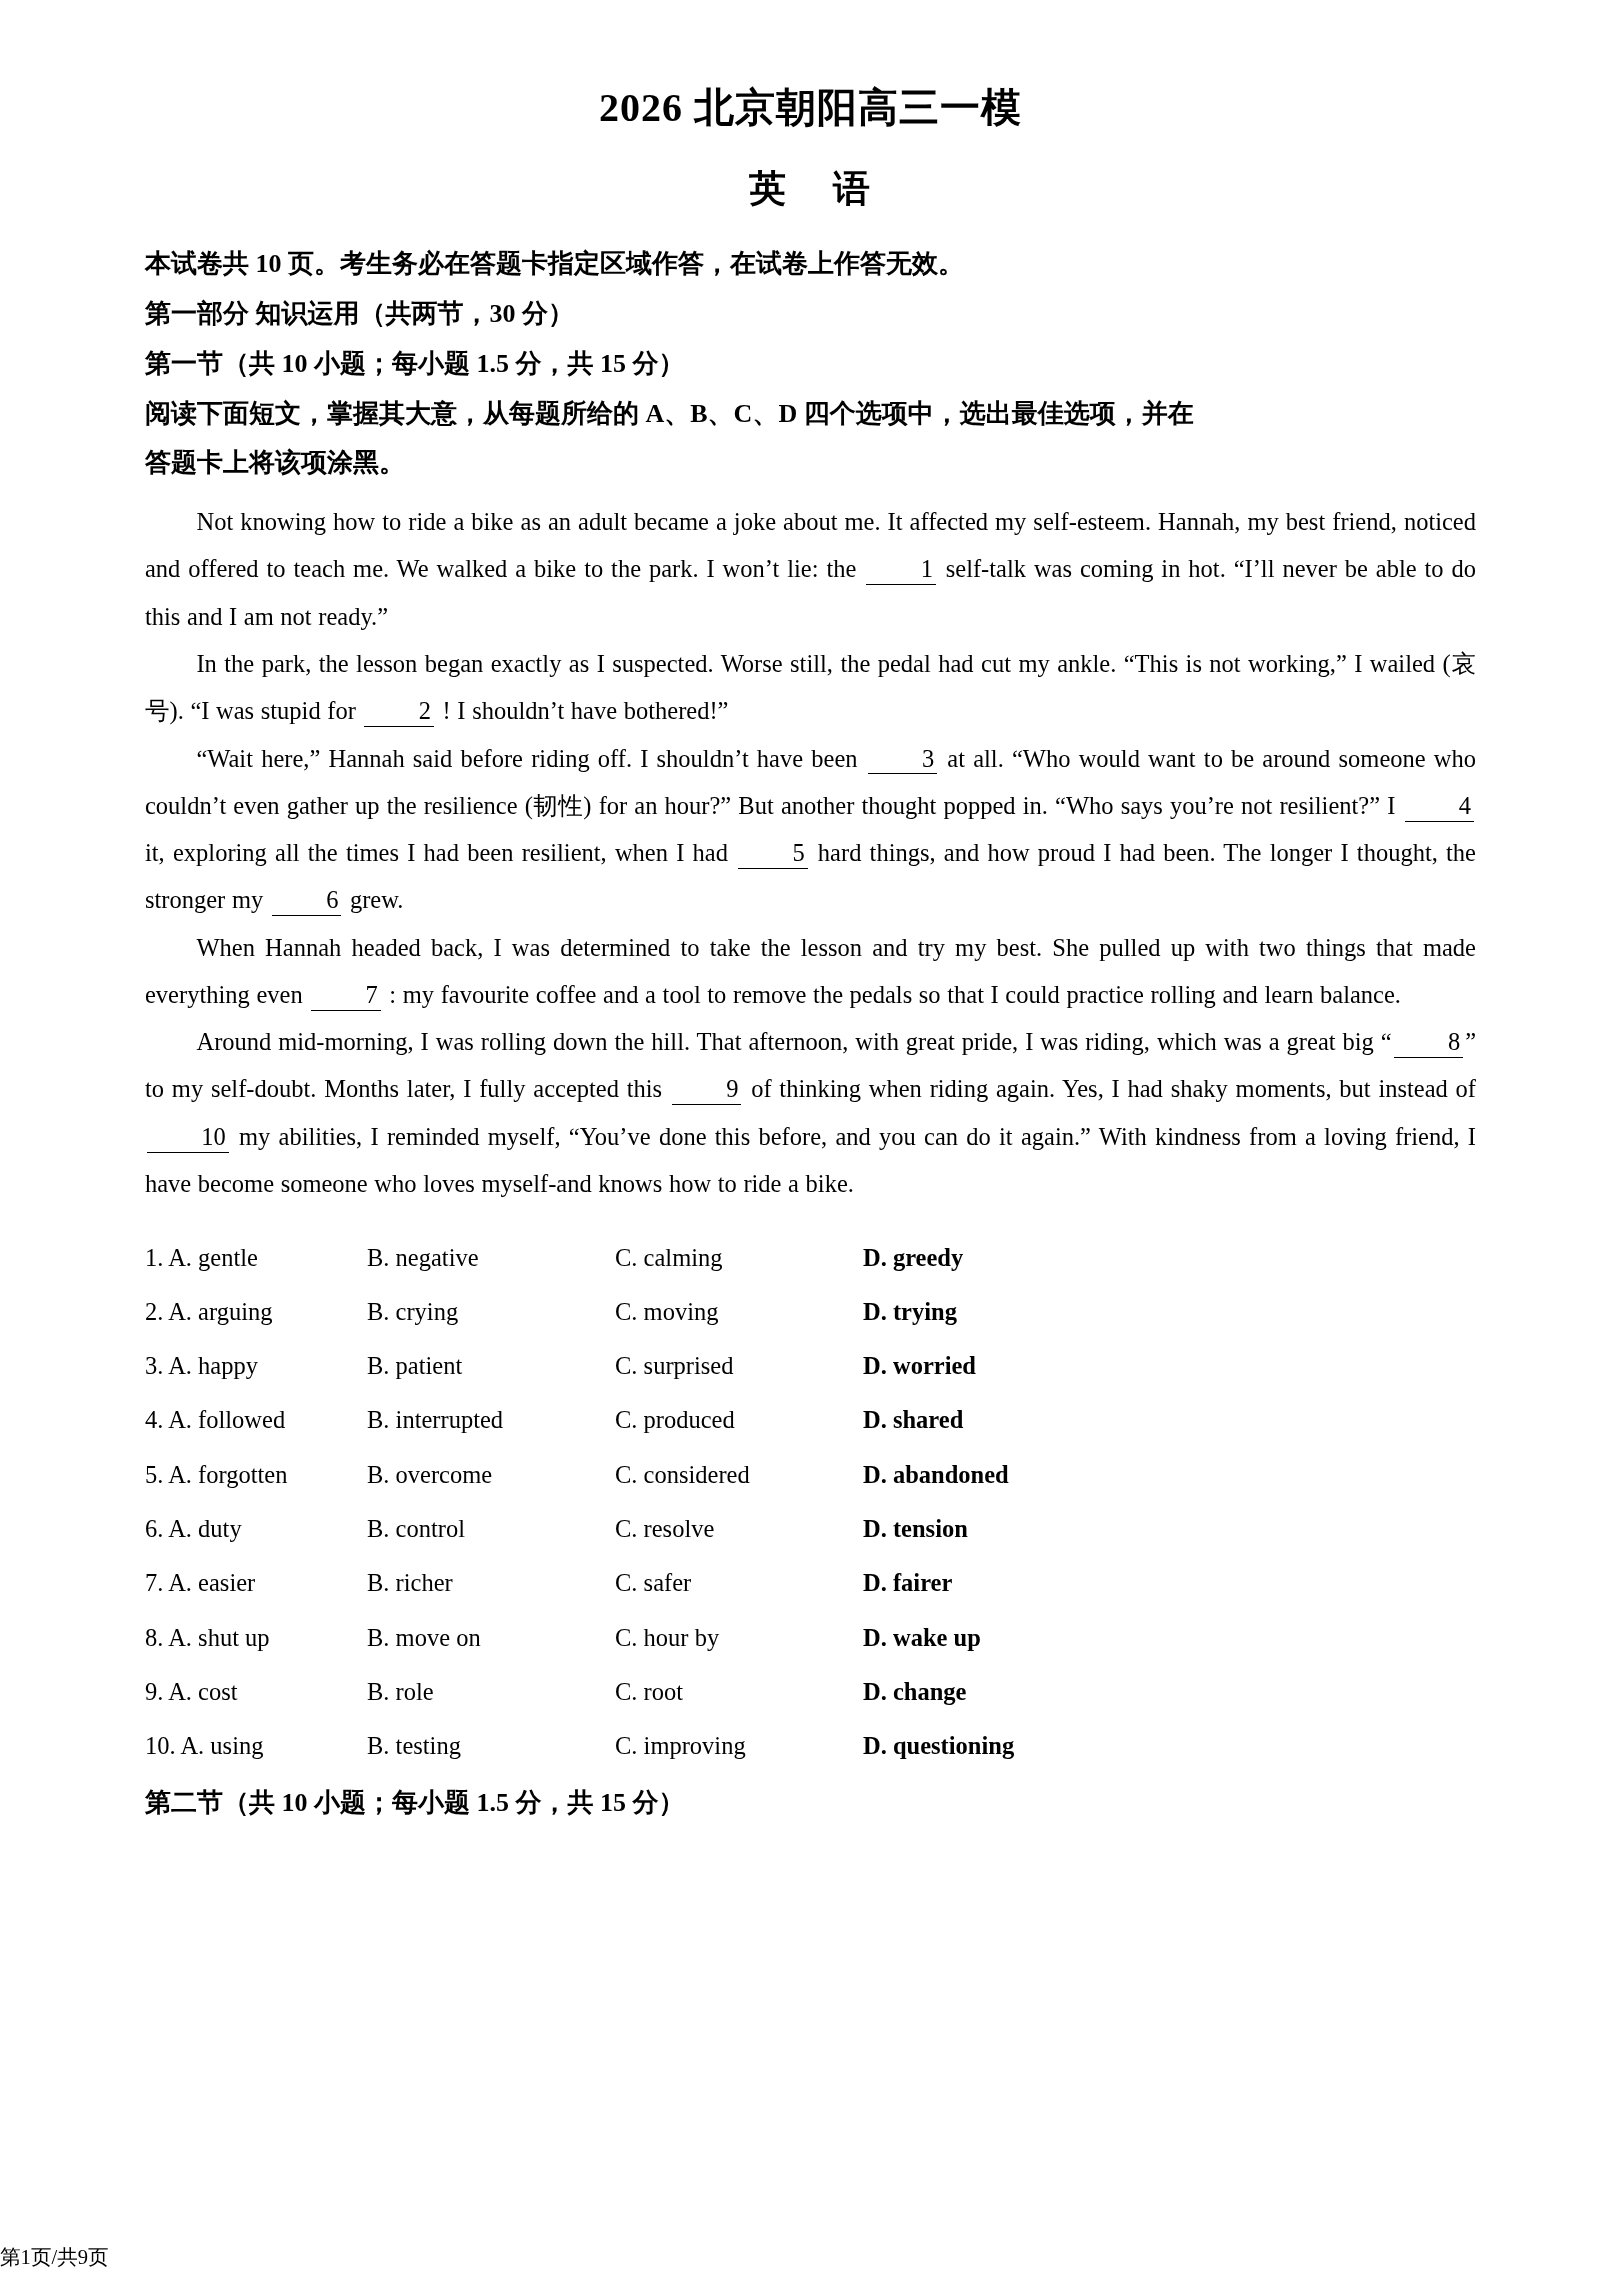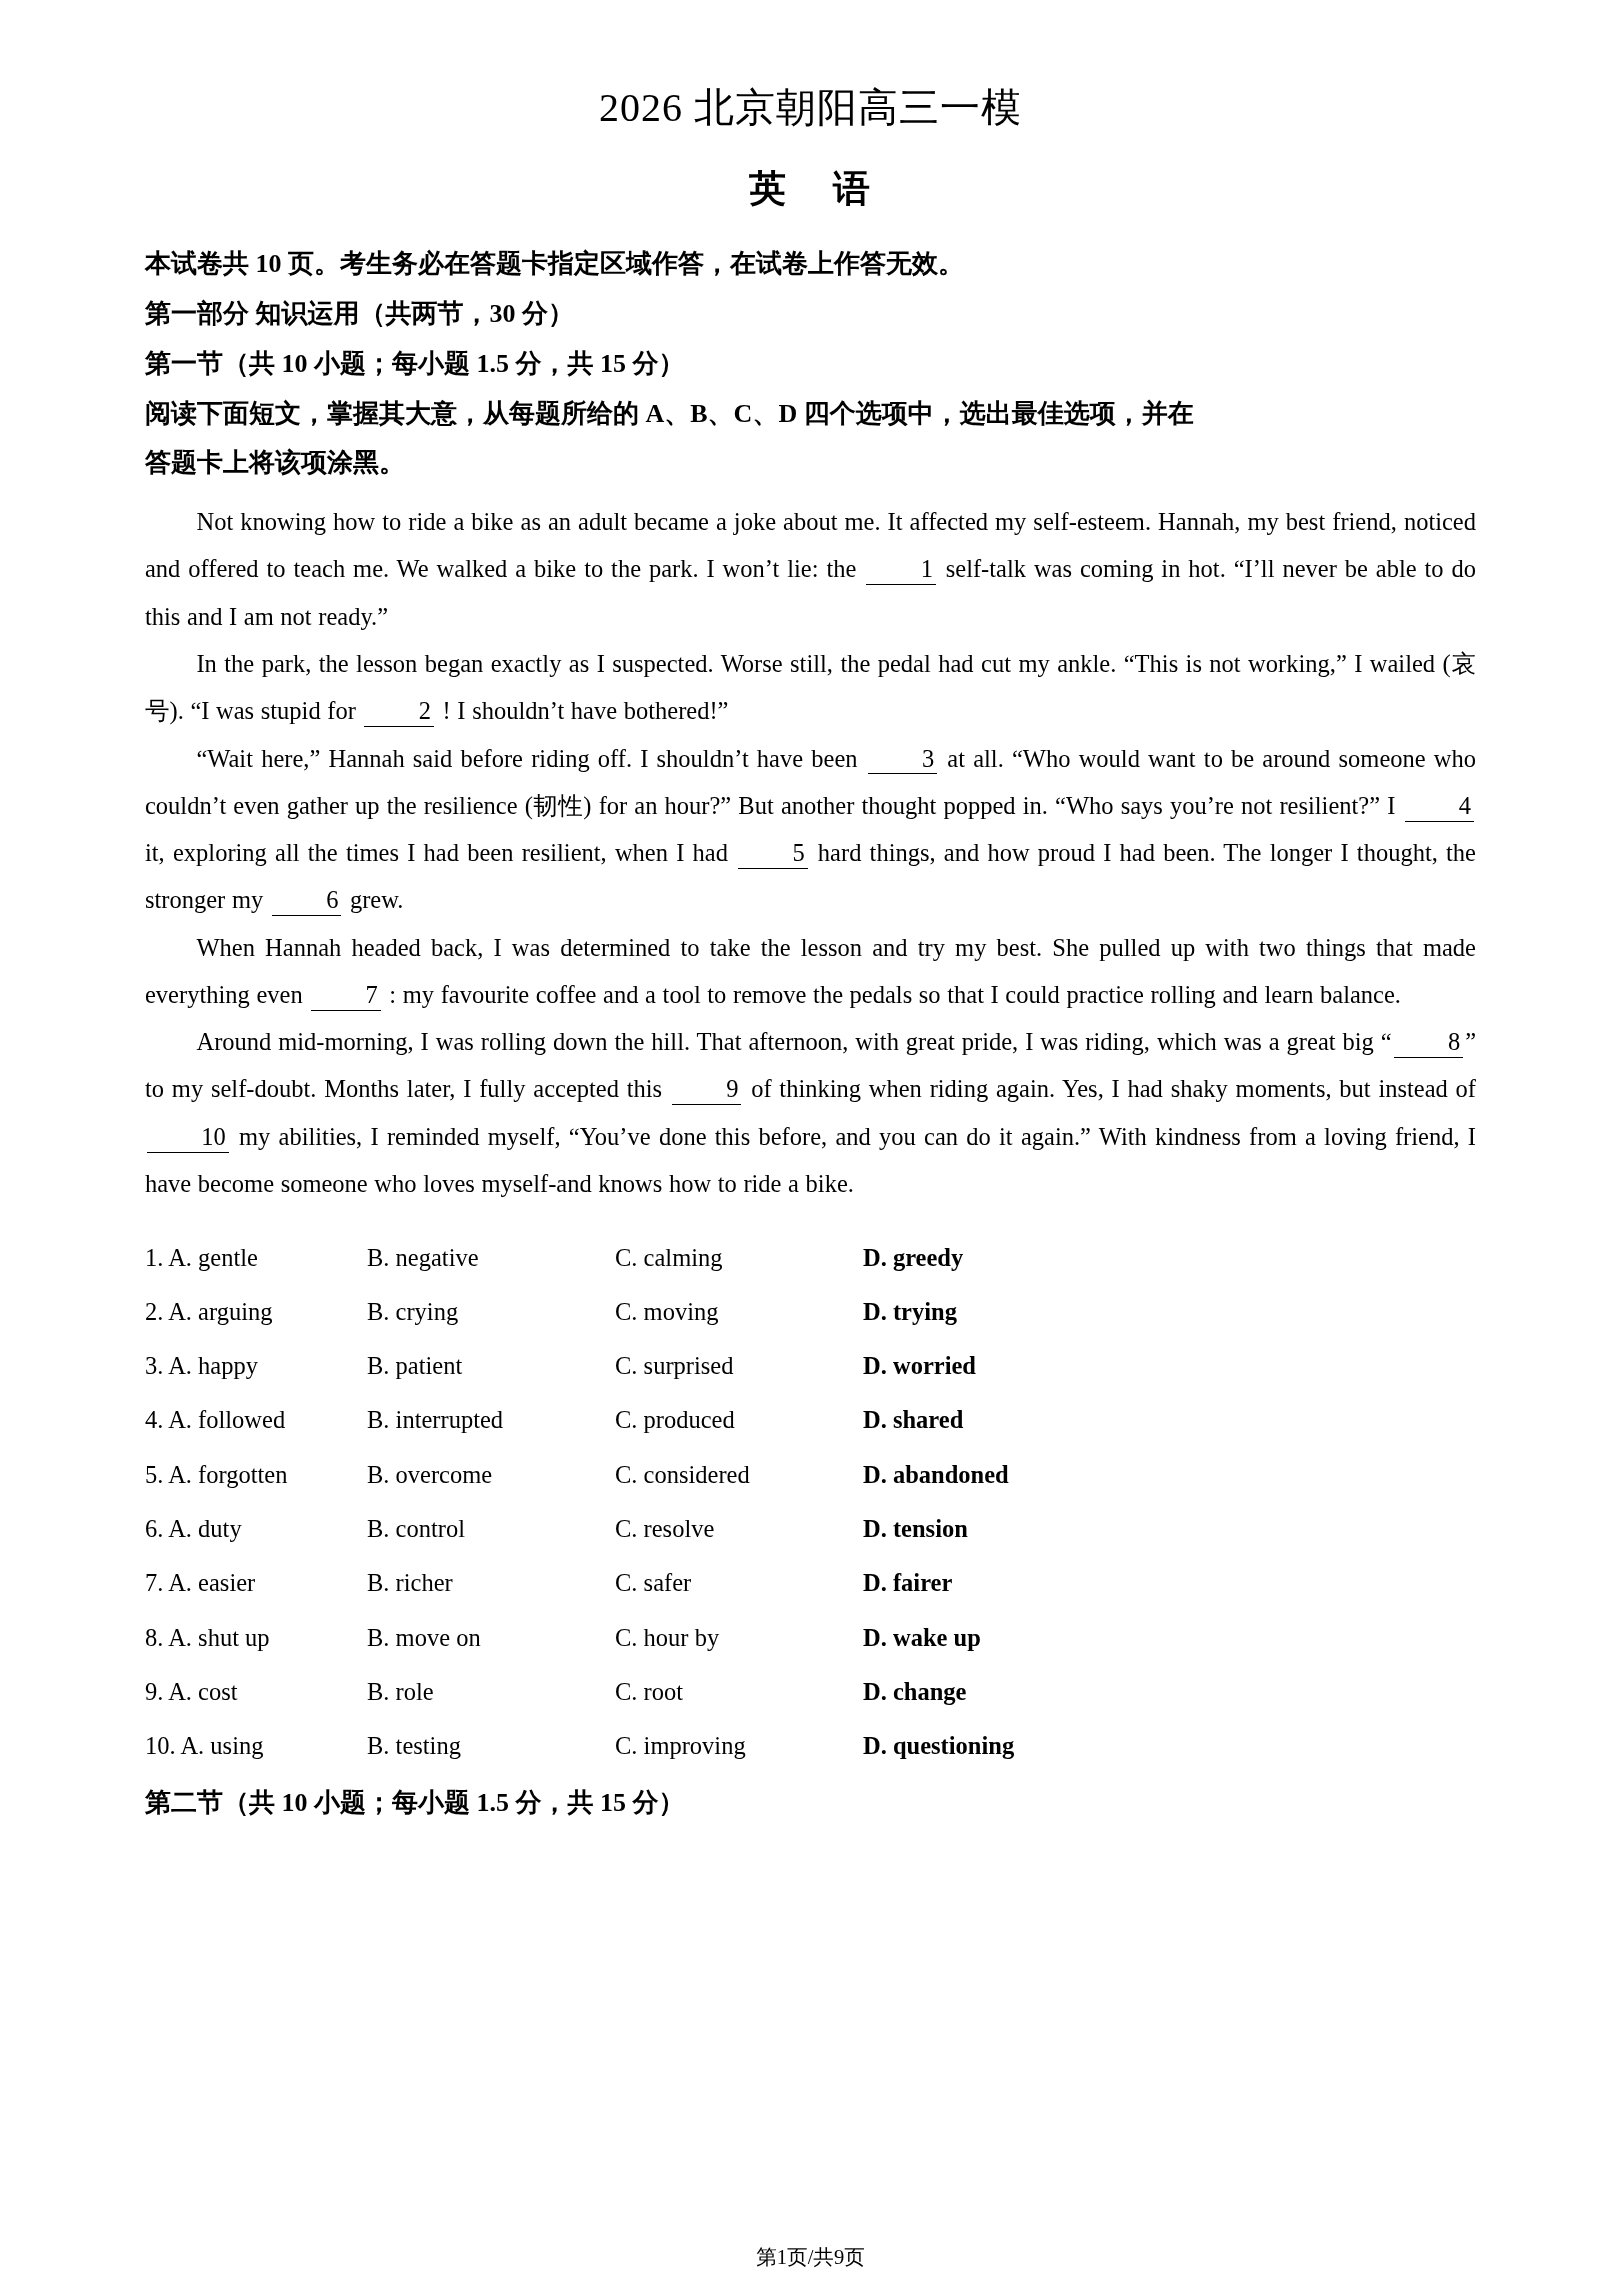--- a/index.html
+++ b/index.html
@@ -20,21 +20,21 @@
     left: 0; top: 0;
     width: 1621px;
     height: 2293px;
     box-sizing: border-box;
     padding: 0 145px;
   }
   
   .doc-title {
     text-align: center;
     font-family: "Liberation Serif", "DejaVu Serif", serif;
-    font-weight: normal;
+    font-weight: bold;
     font-size: 40px;
     letter-spacing: 1px;
     margin: 0;
     padding-top: 84px;
     line-height: 1.2;
   }
   .doc-subject {
     text-align: center;
     font-weight: bold;
     font-size: 37px;
@@ -103,21 +103,21 @@
   .opt-a { width: 222px; }
   .opt-b { width: 248px; }
   .opt-c { width: 248px; }
   .opt-d { width: 235px; font-weight: bold; }
   
   .footer {
     position: absolute;
     left: 0;
     bottom: 22.5px;
     width: 100%;
-    text-align: center;
+    text-align: left;
     font-size: 20.6px;
   }
 </style>
 </head>
 <body>
 
 <div class="page">
 
   <div class="doc-title">2026 北京朝阳高三一模</div>
 

